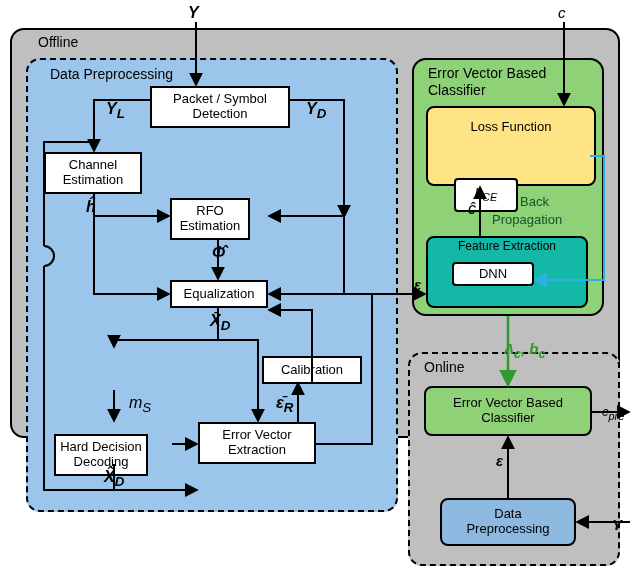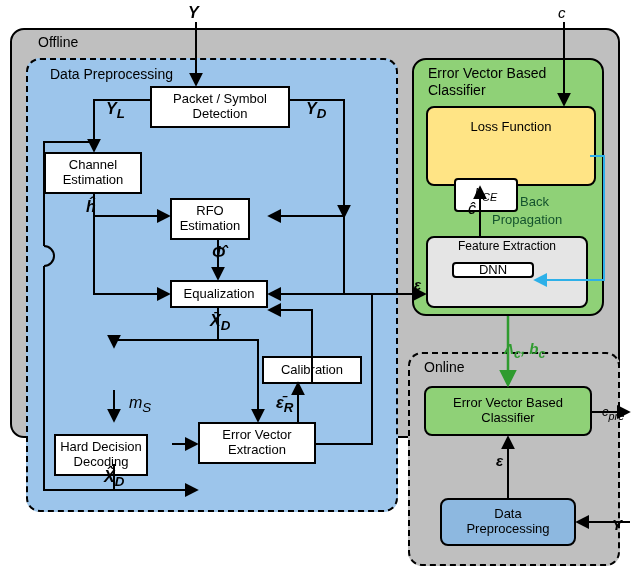--- a/index.html
+++ b/index.html
@@ -29,21 +29,21 @@
     padding: 2px 4px;
   }
   .rounded { border-radius: 14px; }
   .rounded-sm { border-radius: 8px; }
   .dashed { border-style: dashed; }
   .bg-grey { background: #bfbfbf; }
   .bg-blue { background: #9cc5eb; }
   .bg-blue2 { background: #8db8e0; }
   .bg-green { background: #8fd177; }
   .bg-yellow { background: #ffe485; }
-  .bg-purple { background: #e5e5e5; }
+  .bg-purple { background: #14b8a6; }
   .bg-white { background: #fff; }
   .label {
     position: absolute;
     font-size: 16px;
     font-style: italic;
     white-space: nowrap;
   }
   .title {
     position: absolute;
     font-size: 14px;
@@ -77,21 +77,21 @@
   <div class="box rounded-sm bg-yellow" style="left:426px; top:106px; width:170px; height:80px; align-items:flex-start; justify-content:center; padding-top:12px;">
     <span>Loss Function</span>
   </div>
   <div class="box bg-white" style="left:454px; top:138px; width:64px; height:34px; border-radius:4px;margin-top:40px;">
     <span style="font-style:italic;"><span>L</span><sub>CE</sub></span>
   </div>
 
   <div class="box rounded-sm bg-purple" style="left:426px; top:236px; width:162px; height:72px; align-items:flex-start; justify-content:center; padding-top:2px; font-size:12px;">
     <span>Feature Extraction</span>
   </div>
-  <div class="box bg-white" style="left:452px; top:262px; width:82px; height:16px; border-radius:4px;">
+  <div class="box bg-white" style="left:452px; top:262px; width:82px; height:24px; border-radius:4px;">
     <span>DNN</span>
   </div>
 
   <div class="box rounded dashed bg-grey" style="left:408px; top:352px; width:212px; height:214px;"></div>
   <div class="title" style="left:424px; top:359px;">Online</div>
 
   <div class="box rounded-sm bg-green" style="left:424px; top:386px; width:168px; height:50px; white-space:pre-line;">
     <span>Error Vector Based
 Classifier</span>
   </div>

